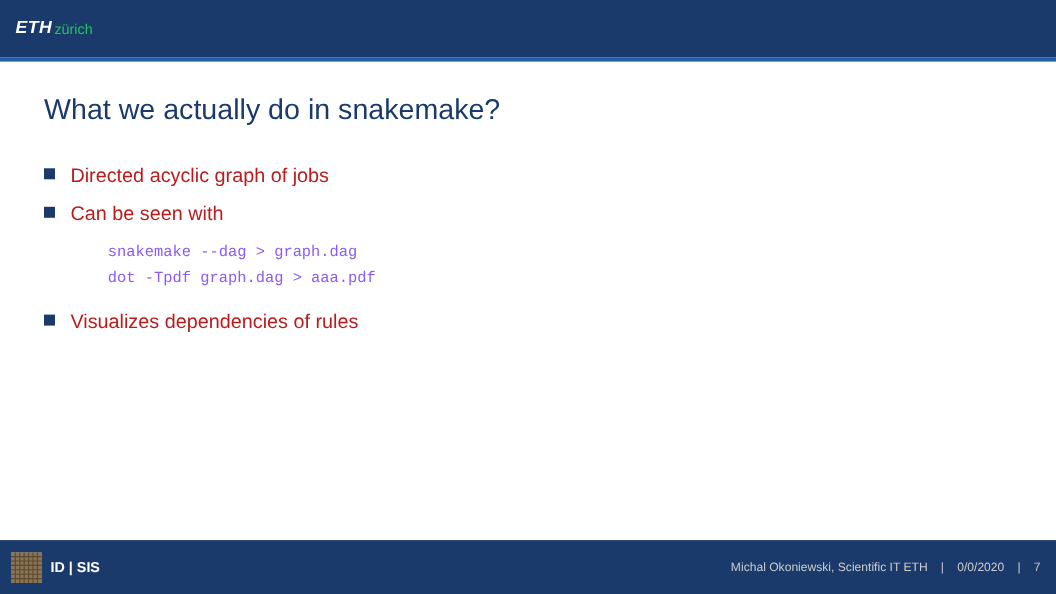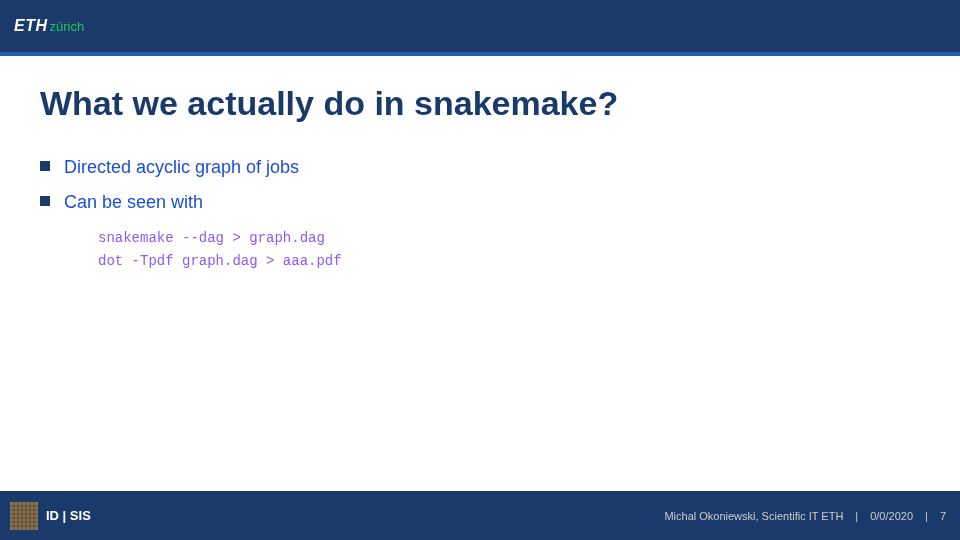--- a/index.html
+++ b/index.html
@@ -47,38 +47,38 @@
       height: 4px;
       background: #215fac;
     }
 
     
     #main-content {
       padding: 28px 40px 20px 40px;
     }
 
     #slide-title {
-      font-size: 34px;
-      font-weight: bold;
+      font-size: 26px;
+      font-weight: normal;
       color: #1a3a6b;
       margin-bottom: 32px;
     }
 
     
     .bullet-list {
       list-style: none;
       padding: 0;
       margin-bottom: 12px;
     }
 
     .bullet-item {
       display: flex;
       align-items: flex-start;
       font-size: 18px;
-      color: #1d4ed8;
+      color: #b91c1c;
       margin-bottom: 10px;
       line-height: 1.4;
     }
 
     .bullet-square {
       display: inline-block;
       width: 10px;
       height: 10px;
       background: #1a3a6b;
       margin-right: 14px;
@@ -171,20 +171,27 @@
       <span class="bullet-square"></span>
       <span>Can be seen with</span>
     </li>
   </ul>
 
   <div class="code-block">
     <div>snakemake --dag &gt; graph.dag</div>
     <div>dot -Tpdf graph.dag &gt; aaa.pdf</div>
   </div>
 
+  <ul class="bullet-list">
+
+    <li class="bullet-item">
+      <span class="bullet-square"></span>
+      <span>Visualizes dependencies of rules</span>
+    </li>
+  </ul>
 </div>
 
 <div id="footer">
   <div id="footer-left">
 
     <div id="footer-logo-img">
       <svg width="28" height="28" viewBox="0 0 28 28" xmlns="http://www.w3.org/2000/svg">
         <rect width="28" height="28" fill="#8b7355"></rect>
 
         <line x1="0" y1="4" x2="28" y2="4" stroke="#5a4a30" stroke-width="1"></line>

